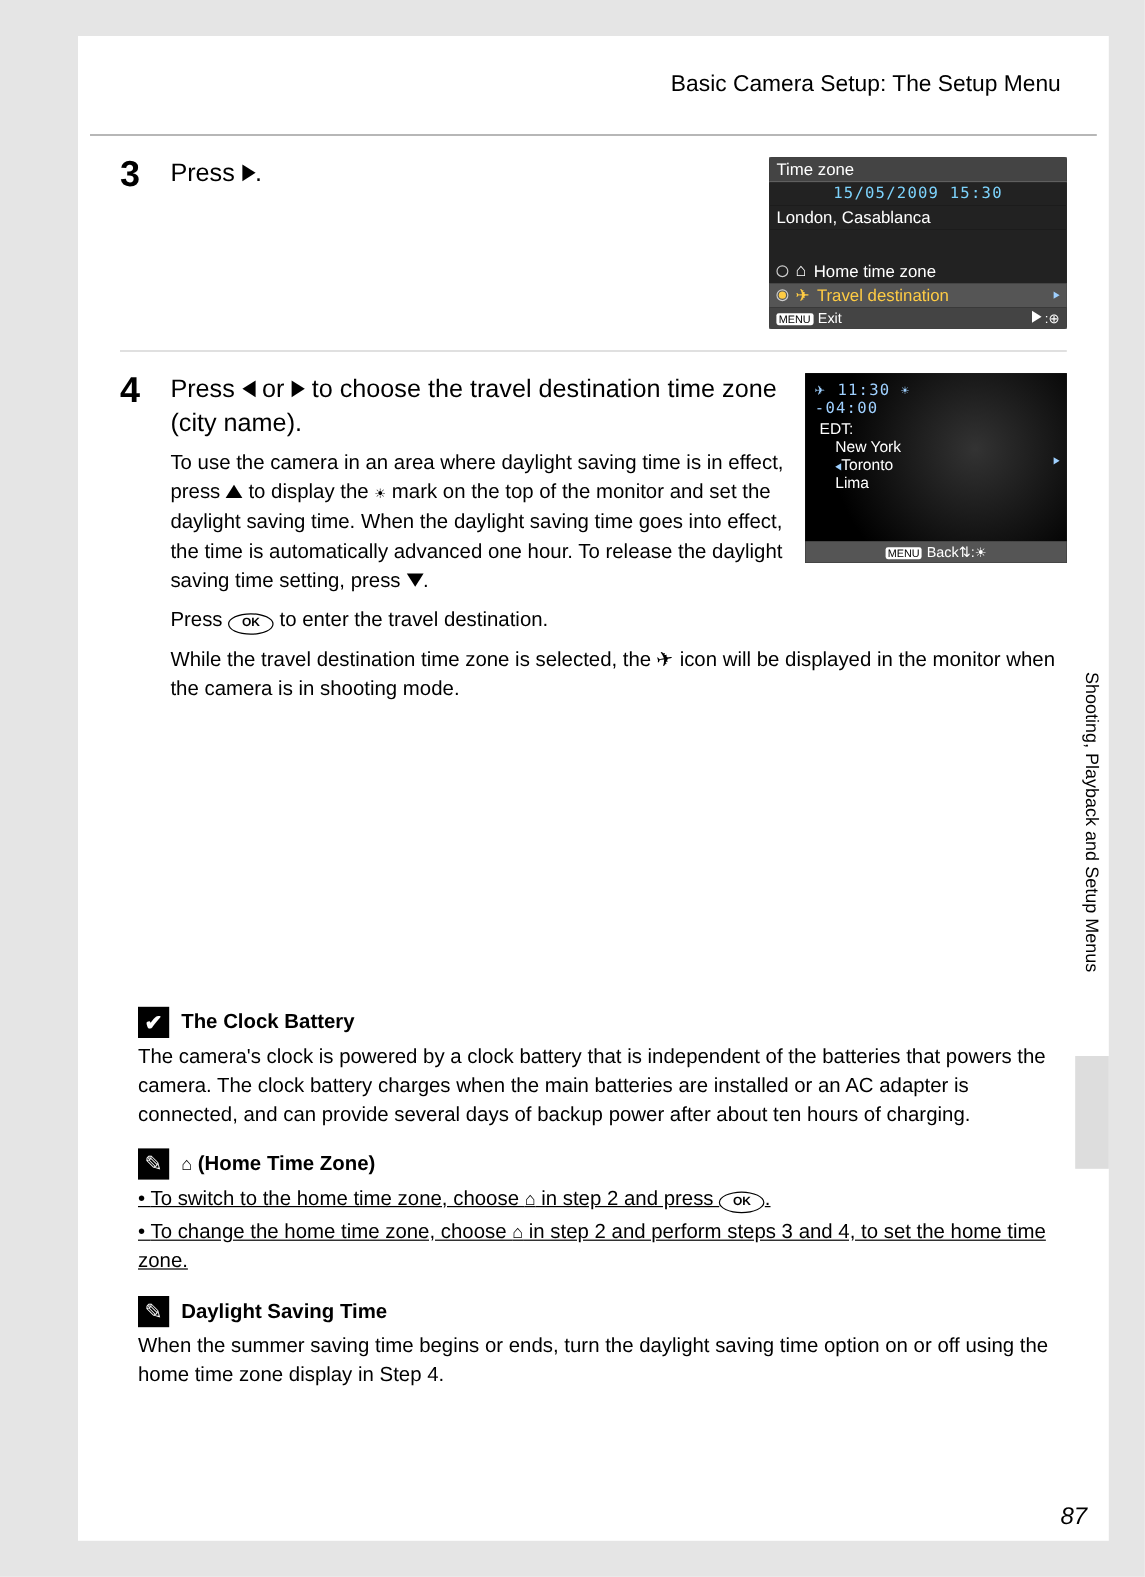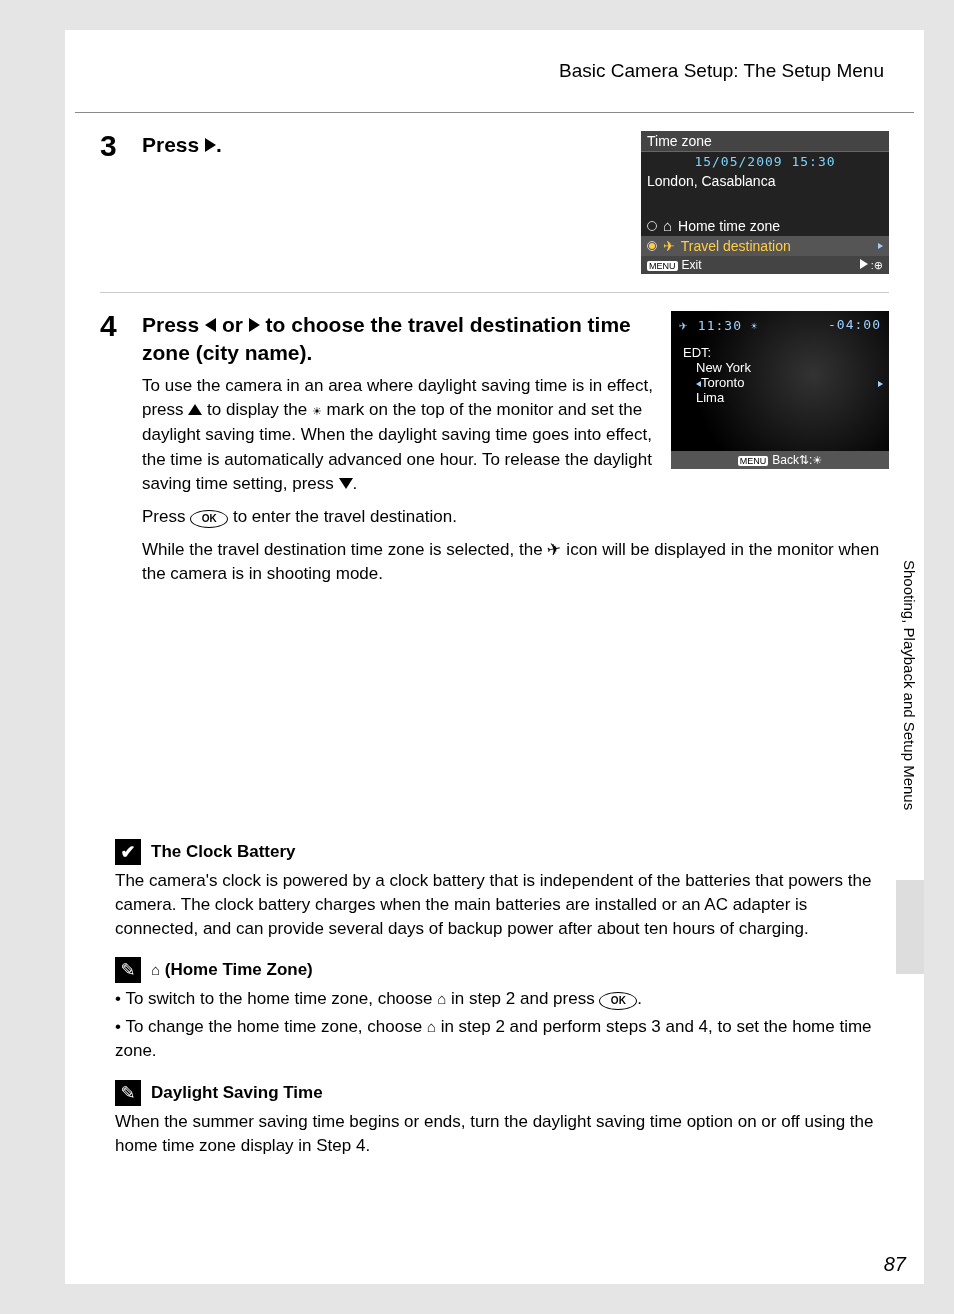--- a/index.html
+++ b/index.html
@@ -43,21 +43,21 @@
     font-size: 30px;
     font-weight: bold;
     line-height: 1;
     min-width: 24px;
   }
   .stepbody {
     flex: 1;
   }
   .steptitle {
     font-size: 21px;
-    font-weight: 700;
+    font-weight: 400;
     line-height: 1.35;
     margin-bottom: 6px;
   }
   .steptext {
     font-size: 17px;
     line-height: 1.45;
     margin-bottom: 8px;
   }
   .steprow {
     display: flex;
@@ -122,22 +122,23 @@
     width:218px; height:158px;
     background:#000 radial-gradient(circle at 65% 40%, #333 0%, #000 70%);
     color:#fff; font-size:13px;
     position:relative;
     flex-shrink:0;
   }
   .lcd2-top {
     display:flex; justify-content:space-between; color:#9fd0ff;
     font-family:monospace; letter-spacing:1px;
     padding:6px 8px 0 8px;
-  }
-  .lcd2-tzname { padding-left:12px; color:#fff; margin-top:12px; }
+    flex-direction:column;
+  }
+  .lcd2-tzname { padding-left:12px; color:#fff; margin-top:2px; }
   .lcd2-city { padding-left:12px; color:#fff;margin-left:13px; }
   .lcd2-bottom {
     position:absolute; bottom:0; left:0; right:0;
     display:flex; justify-content:center;
     padding:2px 20px; background:#555; font-size:12px;
   }
   .arrow-tri {
     display:inline-block; width:0; height:0;
     border-top:7px solid transparent;
     border-bottom:7px solid transparent;
@@ -158,21 +159,21 @@
   }
   .note-icon {
     width:26px; height:26px; background:#000; color:#fff;
     display:flex; align-items:center; justify-content:center;
     font-size:18px; font-weight:bold;
   }
   .note-icon.pencil::before { content:"✎"; font-weight:normal; }
   .note-text, .note-li {
     font-size:17px; line-height:1.42;
   }
-  ul.note-list { padding-left: 0; list-style:none; }
+  ul.note-list { padding-left: 0; list-style:none;text-decoration:underline; }
   ul.note-list li::before { content:"• "; }
   ul.note-list li { margin-bottom:4px; }
 
   .side-tab {
     position:absolute;
     right:0; top:500px;
     writing-mode: vertical-rl;
     font-size:15px;
     padding: 30px 6px;
   }

